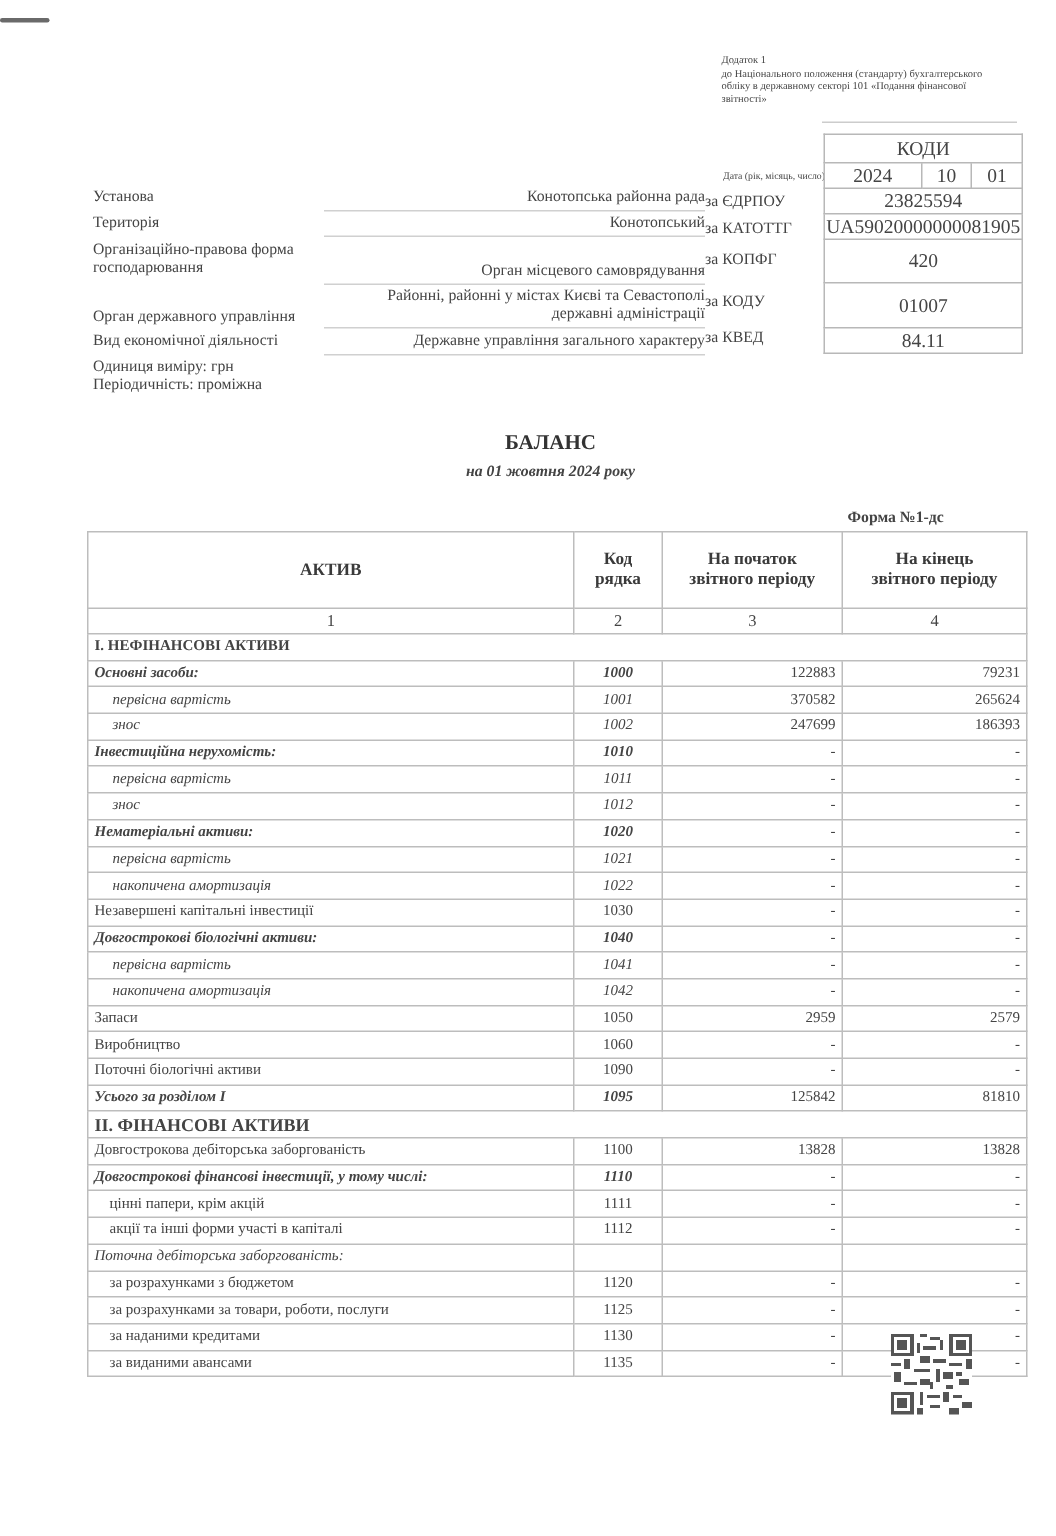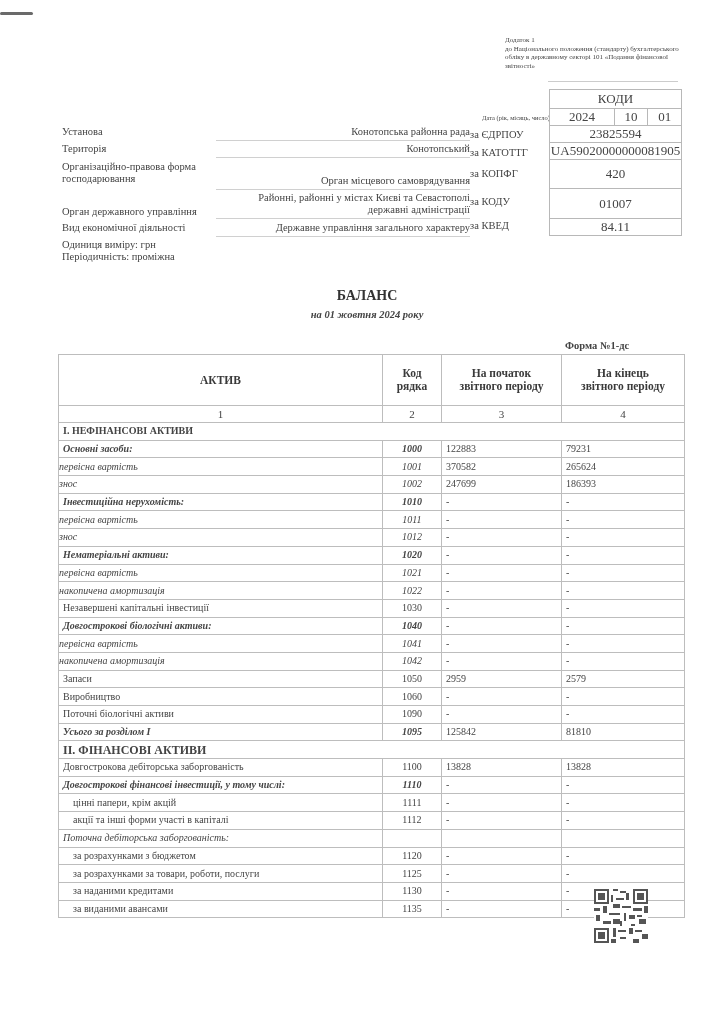--- a/index.html
+++ b/index.html
@@ -6,21 +6,21 @@
     body {
       width: 704px; height: 1024px; position: relative; overflow: hidden;
       font-family: "Liberation Serif", "DejaVu Serif", serif;
       color: #333333;
     }
     .scan-mark {
       position: absolute; left: 0; top: 12px; width: 33px; height: 3px;
       background: #6a6a6a; border-radius: 2px;
     }
     .annex {
-      position: absolute; left: 505px; top: 36px; width: 200px;
+      position: absolute; left: 481px; top: 36px; width: 200px;
       font-size: 7px; line-height: 8.5px; color: #444;
     }
     .annex-rule {
       position: absolute; left: 548px; top: 81px; width: 130px; height: 1px; background: #ccc;
     }
     
     .codes {
       position: absolute; left: 549px; top: 89px; width: 133px;
       border-collapse: collapse; font-size: 13px; color: #444;
     }
@@ -45,26 +45,26 @@
     .balance {
       position: absolute; left: 58px; top: 354px; width: 626px;
       border-collapse: collapse; font-size: 10px; color: #444;
       table-layout: fixed;
     }
     .balance td, .balance th { border: 1px solid #bdbdbd; padding: 0 4px; height: 16.7px; line-height: 14px; }
     .balance th { font-weight: bold; font-size: 11.5px; color: #3a3a3a; line-height: 13px; }
     .balance .hdr th { height: 50px; }
     .balance .numrow td { text-align: center; font-size: 11px; height: 16px; }
     .balance td.code { text-align: center; }
-    .balance td.num { }
+    .balance td.num { text-align: right; }
     .balance tr.section td { font-weight: bold; font-size: 10px; }
     .balance tr.section.big td { font-size: 12px; }
     .balance tr.bold-italic td.name, .balance tr.bold-italic td.code { font-weight: bold; font-style: italic; }
     .balance tr.italic td.name, .balance tr.italic td.code { font-style: italic; }
-    .balance td.indent { padding-left: 0; }
+    .balance td.indent { padding-left: 16px; }
     .balance td.indent-s { padding-left: 14px; }
     .balance td.name { white-space: nowrap; overflow: hidden; }
 
     .qr { position: absolute; left: 594px; top: 889px; width: 54px; height: 54px; }
     .footer { position: absolute; top: 981px; font-size: 6px; color: #dcdcdc; }
   </style>
 </head>
 <body>
 
 <div class="scan-mark"></div>

